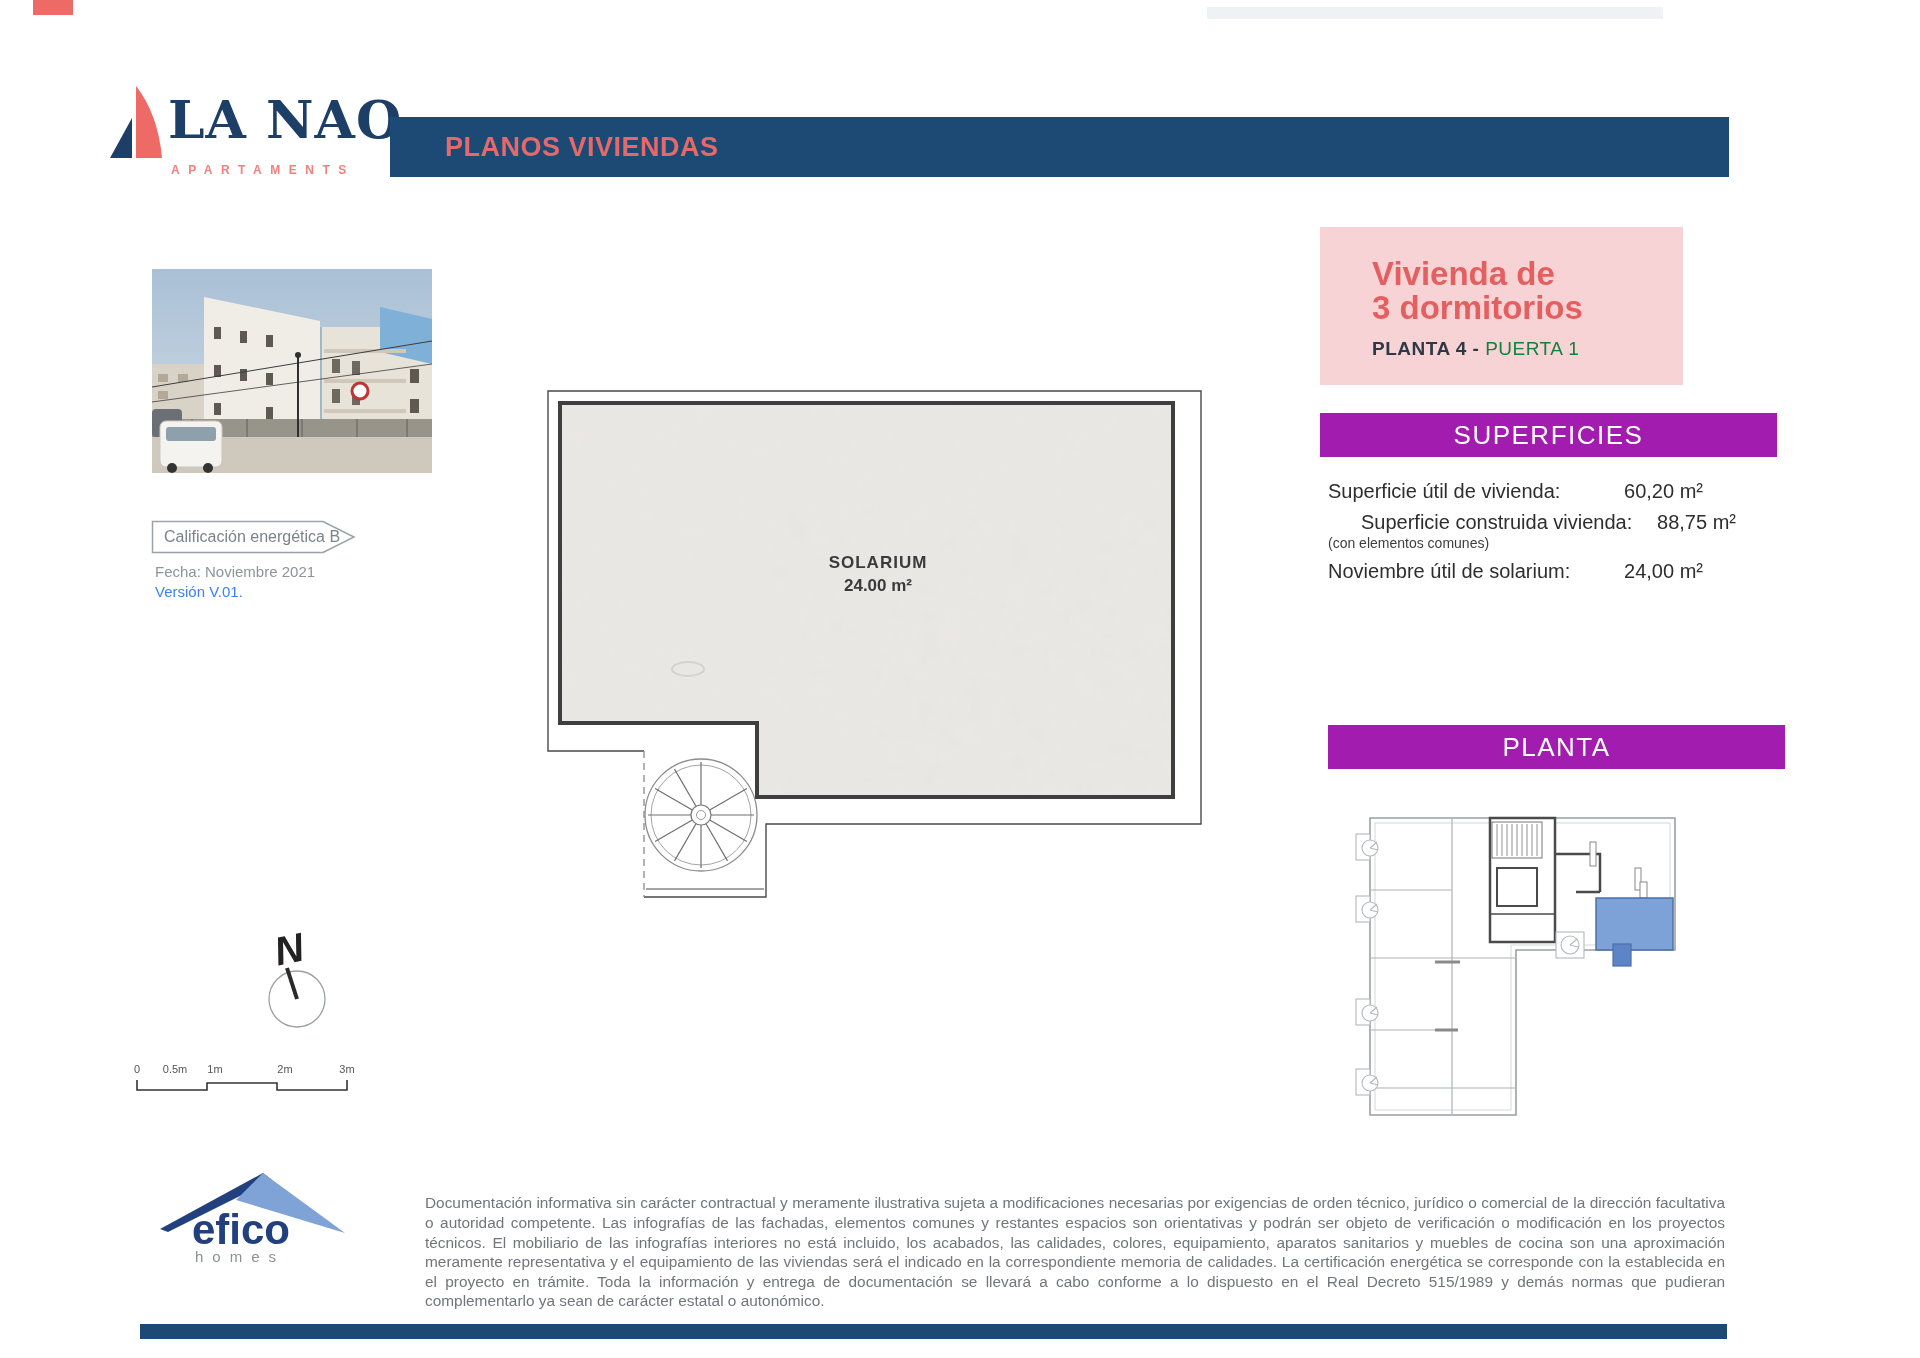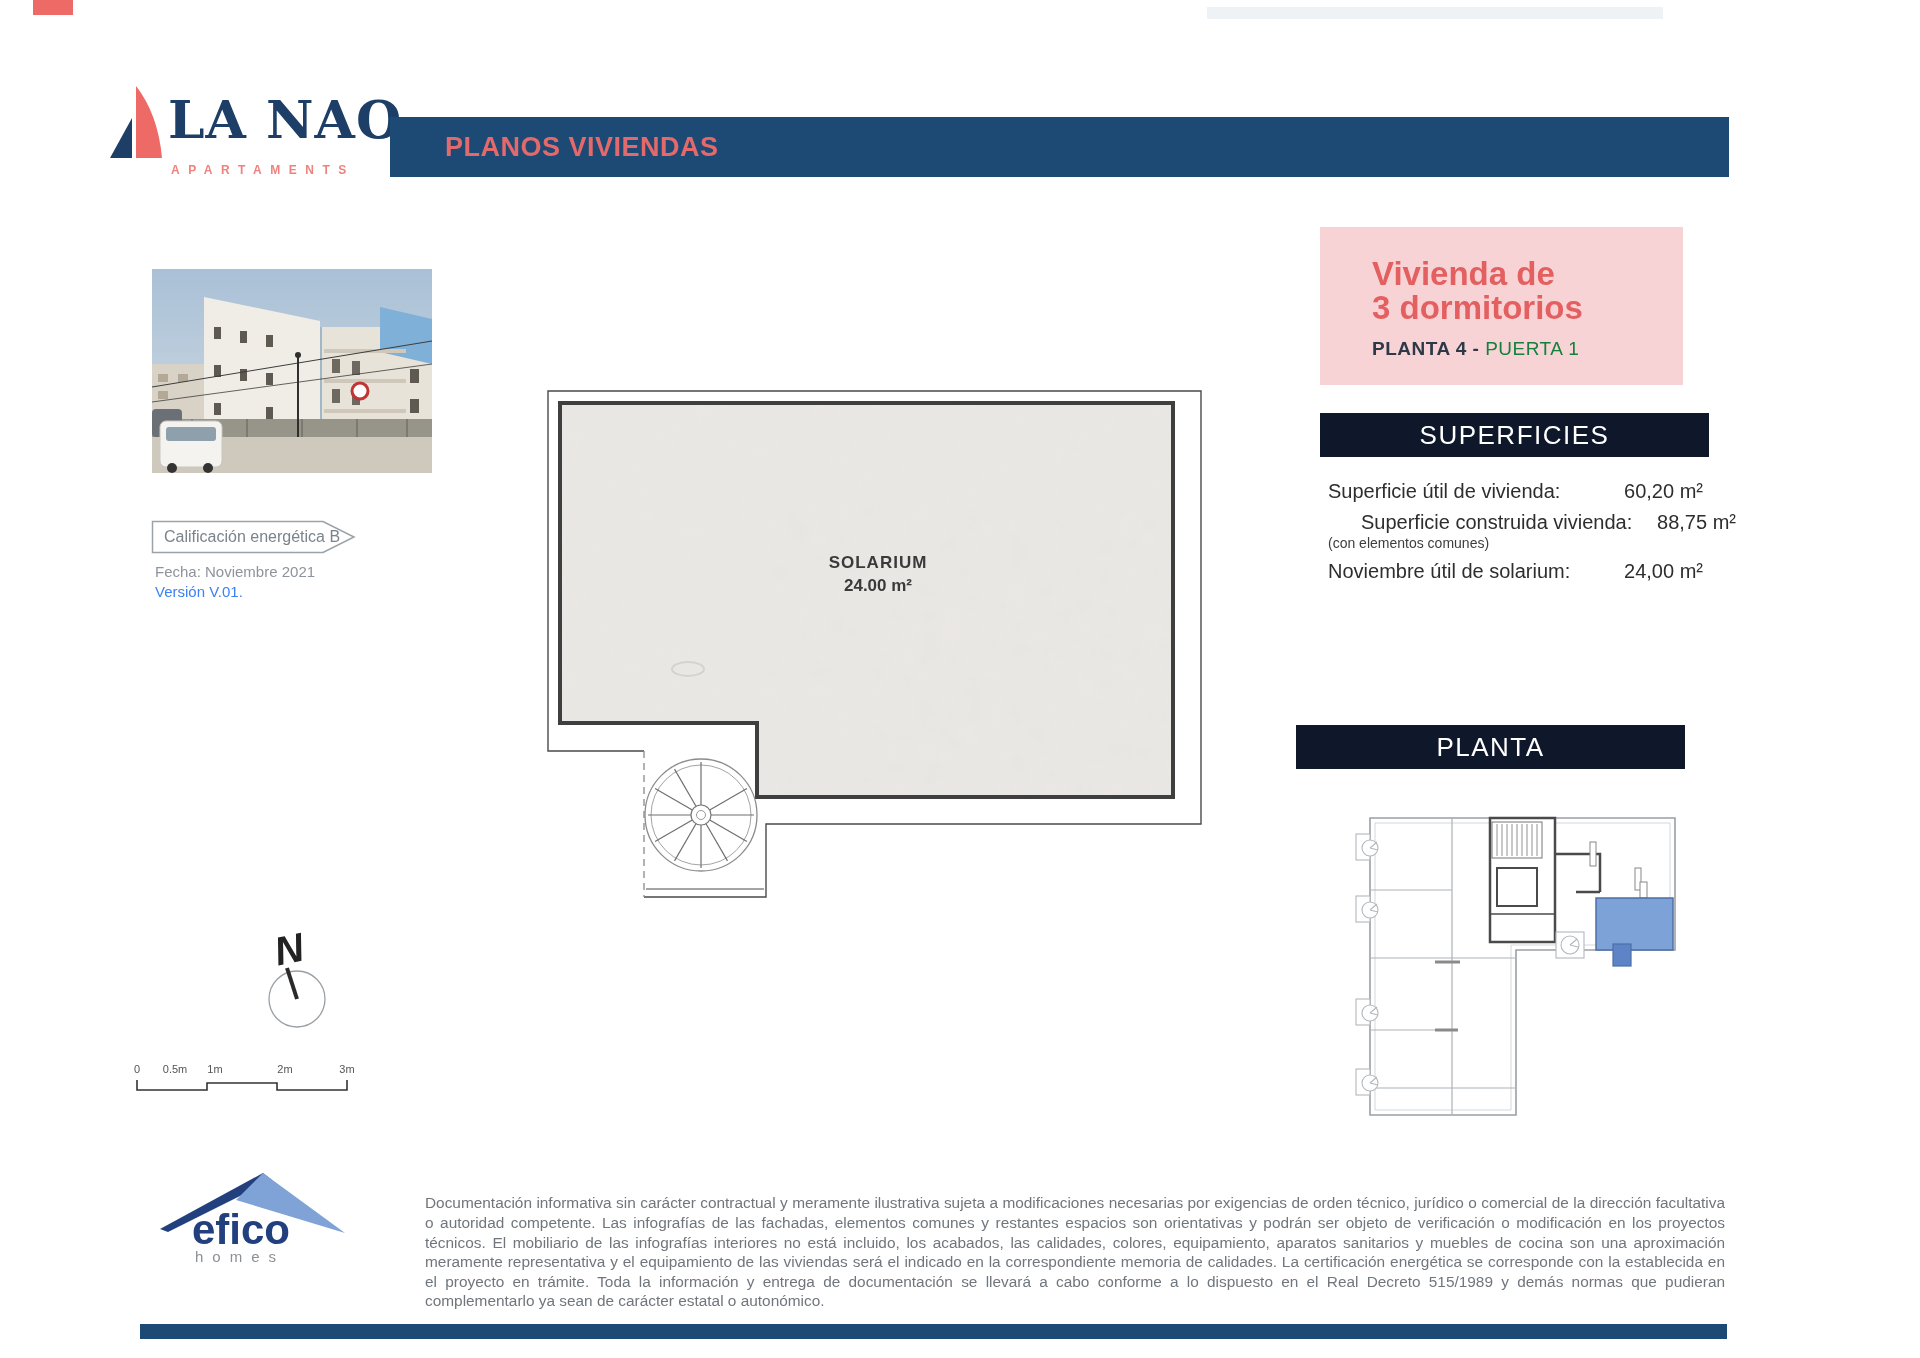--- a/index.html
+++ b/index.html
@@ -37,24 +37,24 @@
   .compass{left:255px;top:920px;}
   .scalebar{left:110px;top:1055px;}
 
   
   .unit-card{left:1320px;top:227px;width:363px;height:158px;background:#f8d3d6;
              box-sizing:border-box;padding:30px 8px 0 52px;}
   .uc-title{font-size:33px;line-height:34px;font-weight:700;color:#e45f5f;}
   .uc-sub{margin-top:13px;font-size:19px;letter-spacing:.5px;}
   .uc-floor{font-weight:700;color:#2e3947;text-align:right;}
   .uc-door{color:#15803d;}
-  .sec-bar{width:389px;height:44px;background:#0f172a;color:#fff;font-size:26px;
+  .sec-bar{width:457px;height:44px;background:#a21caf;color:#fff;font-size:26px;
            letter-spacing:1.5px;display:flex;align-items:center;justify-content:center;}
   .sup-bar{left:1320px;top:413px;}
-  .planta-bar{left:1296px;top:725px;}
+  .planta-bar{left:1328px;top:725px;}
   .sup-label{left:1328px;font-size:20px;color:#2e2e2e;text-align:right;}
   .sup-value{left:1450px;width:253px;text-align:right;font-size:20px;color:#2e2e2e;}
   .sup-sub{left:1328px;top:535px;font-size:14px;color:#3d3d3d;}
   .r1{top:480px;} .r2{top:511px;margin-left:33px;} .r3{top:560px;}
   .mini-plan{left:1340px;top:812px;}
 
   
   .efico-logo{left:148px;top:1166px;}
   .disclaimer{left:425px;top:1178px;width:1300px;font-size:15.4px;line-height:19.6px;
               color:#70767c;text-align:justify;}

